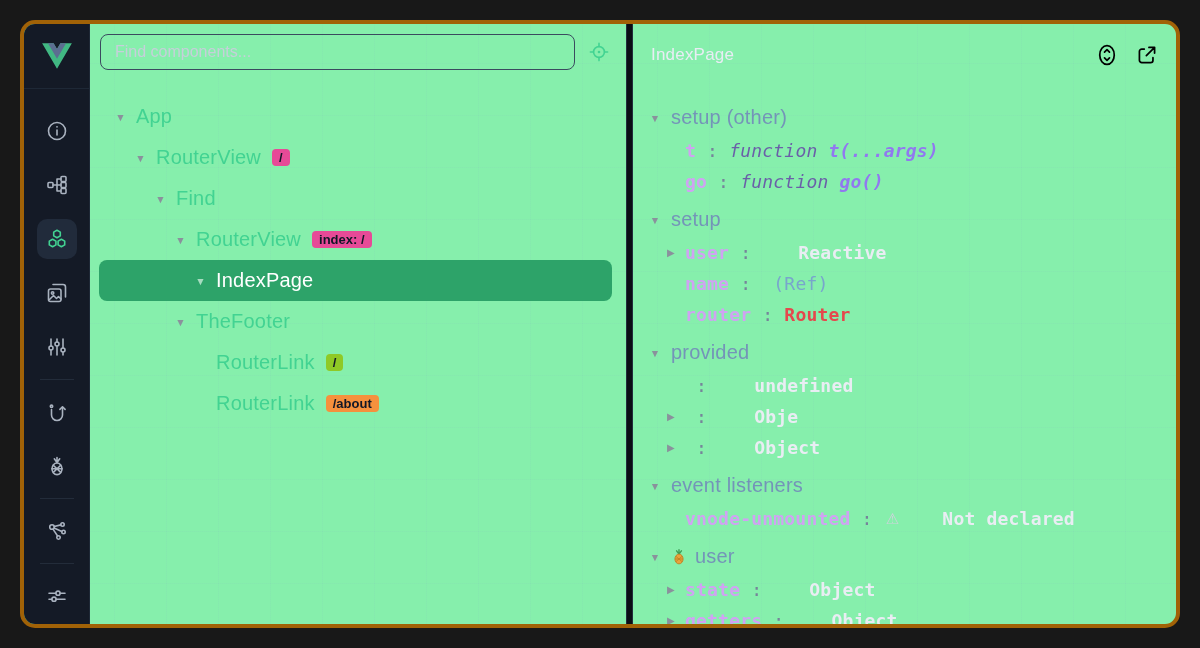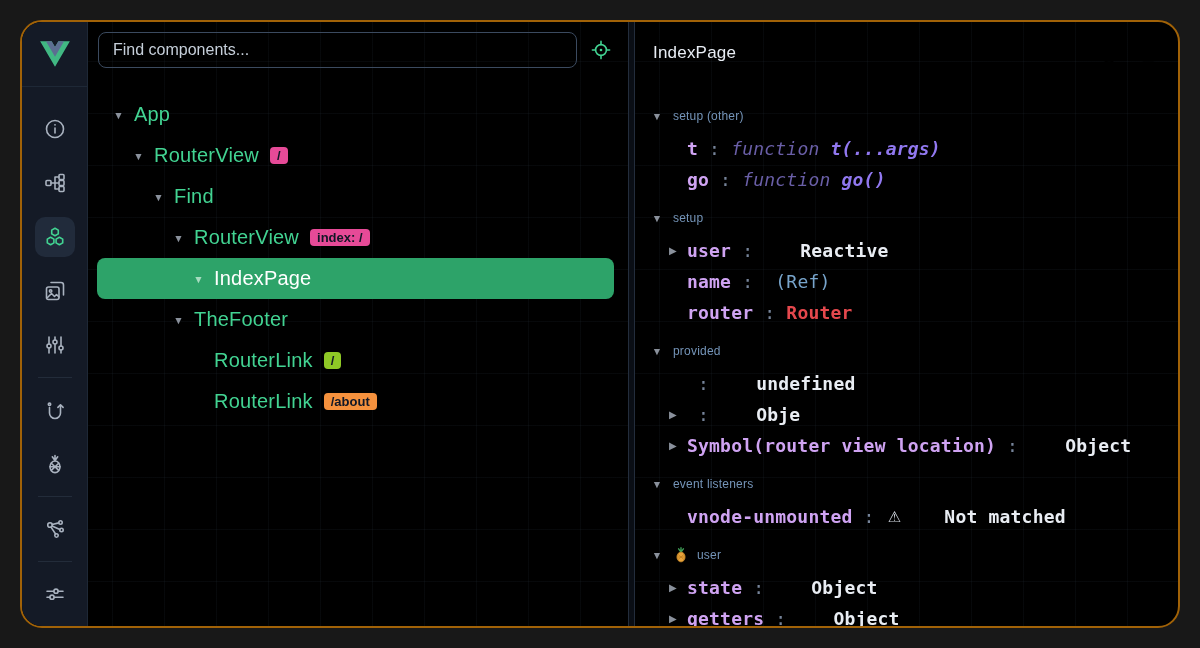--- a/index.html
+++ b/index.html
@@ -1,18 +1,18 @@
 <!DOCTYPE html>
 <html><head>
 <meta charset="utf-8">
 <style>
   html,body{margin:0;padding:0;background:#181818;width:1200px;height:648px;overflow:hidden;
     font-family:"Liberation Sans",sans-serif;-webkit-font-smoothing:antialiased;}
-  .app{position:absolute;left:20px;top:20px;width:1160px;height:608px;background:#000000;
-    border:2px solid #a16207;border-radius:22px;display:flex;overflow:hidden;box-sizing:border-box;}
+  .app{position:absolute;left:20px;top:20px;width:1160px;height:608px;background:#86efac;
+    border:4px solid #a16207;border-radius:15px;display:flex;overflow:hidden;box-sizing:border-box;}
 
   
   .sidebar{width:65px;background:#141a26;border-right:1px solid #1e2836;display:flex;flex-direction:column;flex-shrink:0;}
   .logo-box{height:64px;border-bottom:1px solid #1e2836;display:flex;align-items:center;justify-content:center;}
   .nav{display:flex;flex-direction:column;align-items:center;padding-top:15px;}
   .nav-item{width:40px;height:40px;margin:7px 0;border-radius:10px;display:flex;align-items:center;justify-content:center;
     color:#a9b2bf;cursor:pointer;}
   .nav-item.active{background:#212b3b;color:#42d392;}
   .nav-divider{width:34px;height:1px;background:#232c3a;margin:5px auto;}
   .nav-item svg{display:block;}
@@ -48,21 +48,21 @@
   .inspector{width:543px;flex-shrink:0;display:flex;flex-direction:column;min-width:0;}
   .insp-header{height:62px;display:flex;align-items:center;padding:0 16px 0 18px;flex-shrink:0;}
   .insp-title{font-size:17px;font-weight:500;color:#e8edf4;letter-spacing:.2px;}
   .insp-actions{margin-left:auto;display:flex;gap:14px;color:#dde3ec;}
   .sections{flex:1;overflow:hidden;padding:14px 0 0 16px;}
   .section-header{height:35px;display:flex;align-items:center;gap:10px;cursor:pointer;}
   .section-header + .section-rows{margin:0;}
   .section{margin-top:0;}
   .section:not(:first-child) .section-header{margin-top:5px;}
   .sec-caret{width:12px;font-size:10.5px;color:#8a919c;text-align:center;flex-shrink:0;}
-  .sec-title{font-size:12px;color:#7494b8;letter-spacing:.2px;display:flex;align-items:center;gap:8px;}
+  .sec-title{font-size:20px;color:#7494b8;letter-spacing:.2px;display:flex;align-items:center;gap:8px;}
   .entry{height:31px;display:flex;align-items:center;padding-left:18px;white-space:pre;overflow:hidden;
     font-family:"DejaVu Sans Mono",monospace;font-size:18px;letter-spacing:.2px;}
   .entry-caret{width:11px;margin-right:7px;font-size:10px;color:#8a919c;flex-shrink:0;font-family:"Liberation Sans",sans-serif;}
   .entry-caret.hidden{visibility:hidden;}
   .k{color:#cfa3f2;font-weight:bold;}
   .colon{color:#76849a;}
   .v-plain{color:#e9edf3;font-weight:bold;margin-left:36px;}
   .v-ref{color:#78a5cc;}
   .v-error{color:#e5484d;font-weight:600;}
   .v-kw{color:#6a5fa8;font-style:italic;}
@@ -281,32 +281,32 @@
         <div class="section">
           <div class="section-header">
             <span class="sec-caret">▼</span>
             <span class="sec-title">
               <span>provided</span>
             </span>
           </div>
           <div class="section-rows">
             <div class="entry"><span class="entry-caret hidden">▶</span><span class="colon"> : </span><span class="v-plain">undefined</span></div>
             <div class="entry"><span class="entry-caret">▶</span><span class="colon"> : </span><span class="v-plain">Obje</span></div>
-            <div class="entry"><span class="entry-caret">▶</span><span class="k">Symbol(router view location)</span><span class="colon"> : </span><span class="v-plain">Object</span></div>
+            <div class="entry"><span class="entry-caret">▶</span><span class="colon"> : </span><span class="v-plain">Object</span></div>
           </div>
         </div>
         <div class="section">
           <div class="section-header">
             <span class="sec-caret">▼</span>
             <span class="sec-title">
               <span>event listeners</span>
             </span>
           </div>
           <div class="section-rows">
-            <div class="entry"><span class="entry-caret hidden">▶</span><span class="k">vnode-unmounted</span><span class="colon"> : </span><span class="v-warn-icon">⚠</span><span class="v-plain">Not matched</span></div>
+            <div class="entry"><span class="entry-caret hidden">▶</span><span class="k">vnode-unmounted</span><span class="colon"> : </span><span class="v-warn-icon">⚠</span><span class="v-plain">Not declared</span></div>
           </div>
         </div>
         <div class="section">
           <div class="section-header">
             <span class="sec-caret">▼</span>
             <span class="sec-title">
               <span class="ic" style="display: flex;">
                 <svg width="16" height="17" viewBox="0 0 16 17">
                   <path d="M8 6.2 5.6 2.8M8 6.2V1.8M8 6.2l2.4-3.4" stroke="#3f9e57" stroke-width="1.4" fill="none" stroke-linecap="round"></path>
                   <ellipse cx="8" cy="11" rx="4.1" ry="4.9" fill="#e8a33c" stroke="#b87c22" stroke-width=".8"></ellipse>

